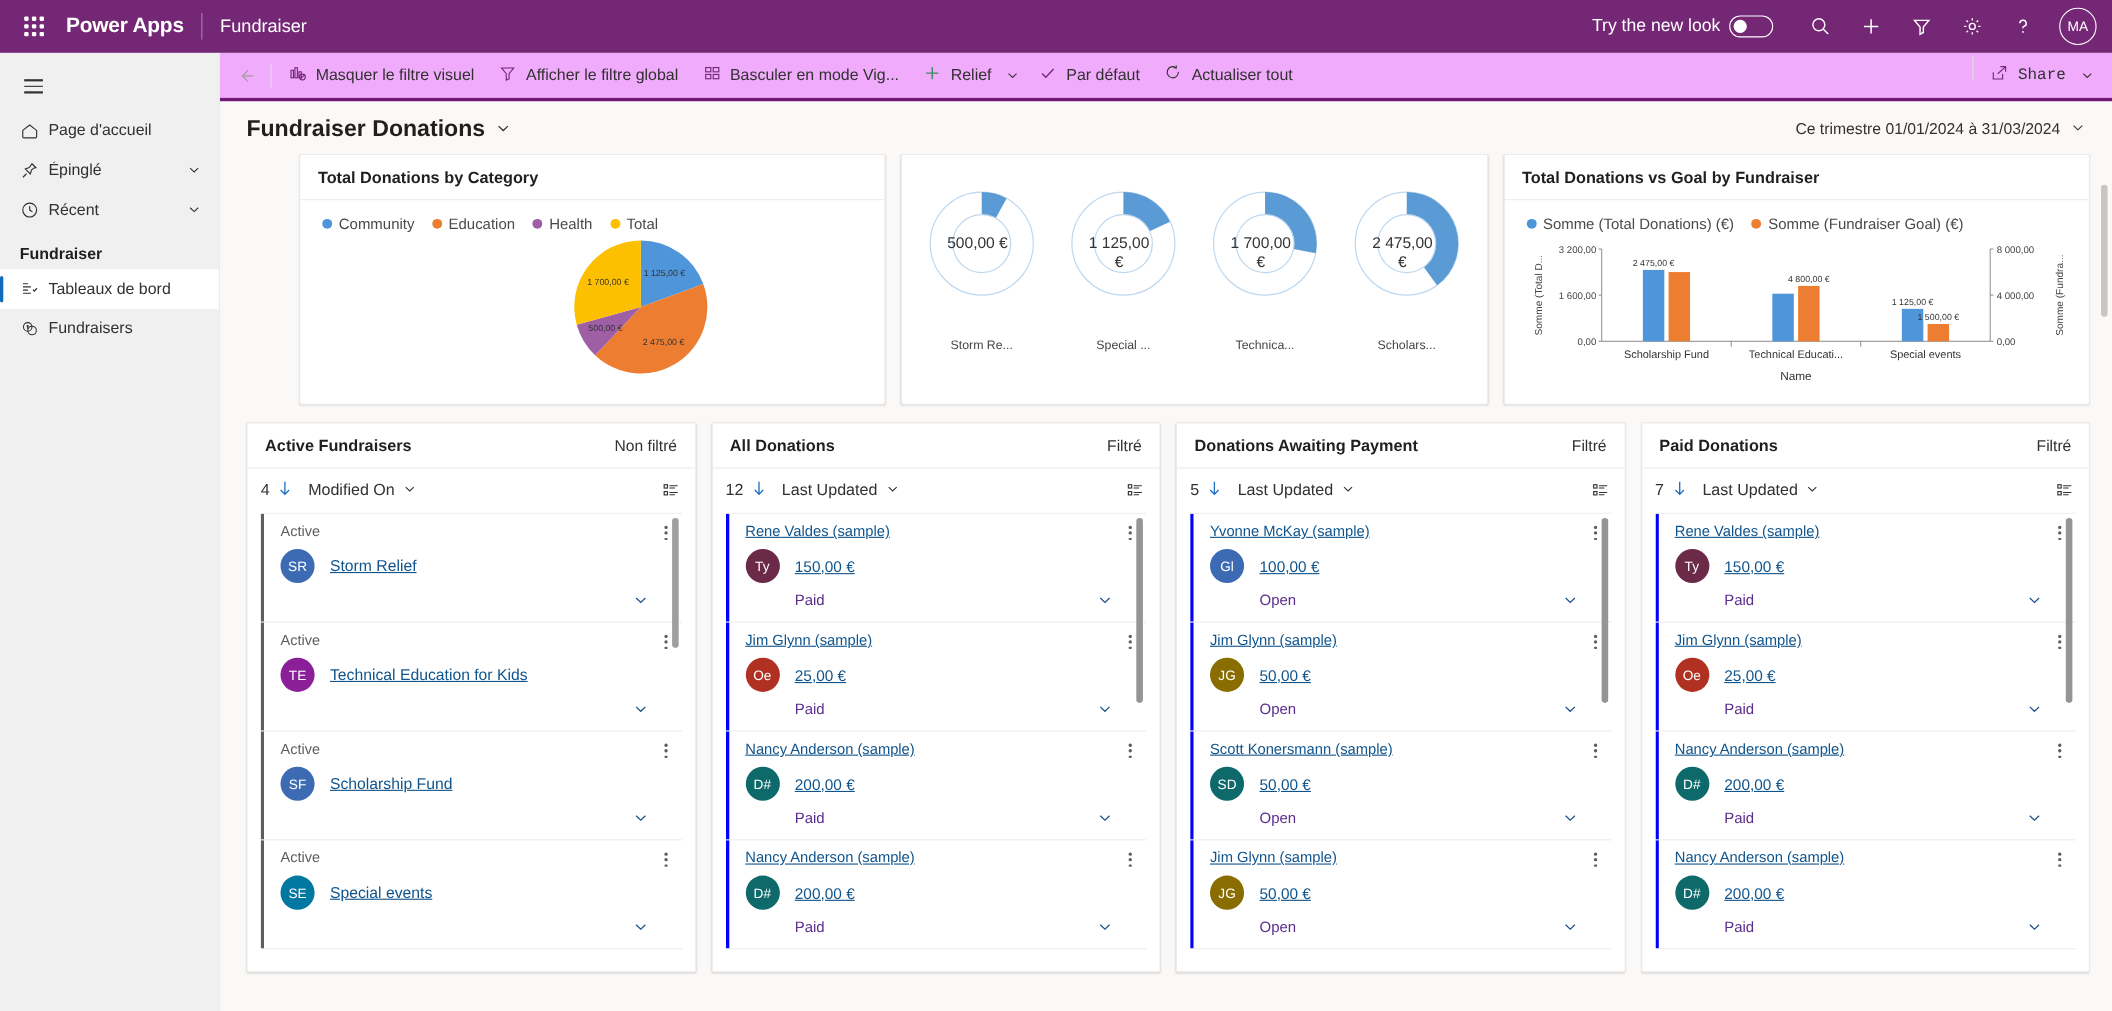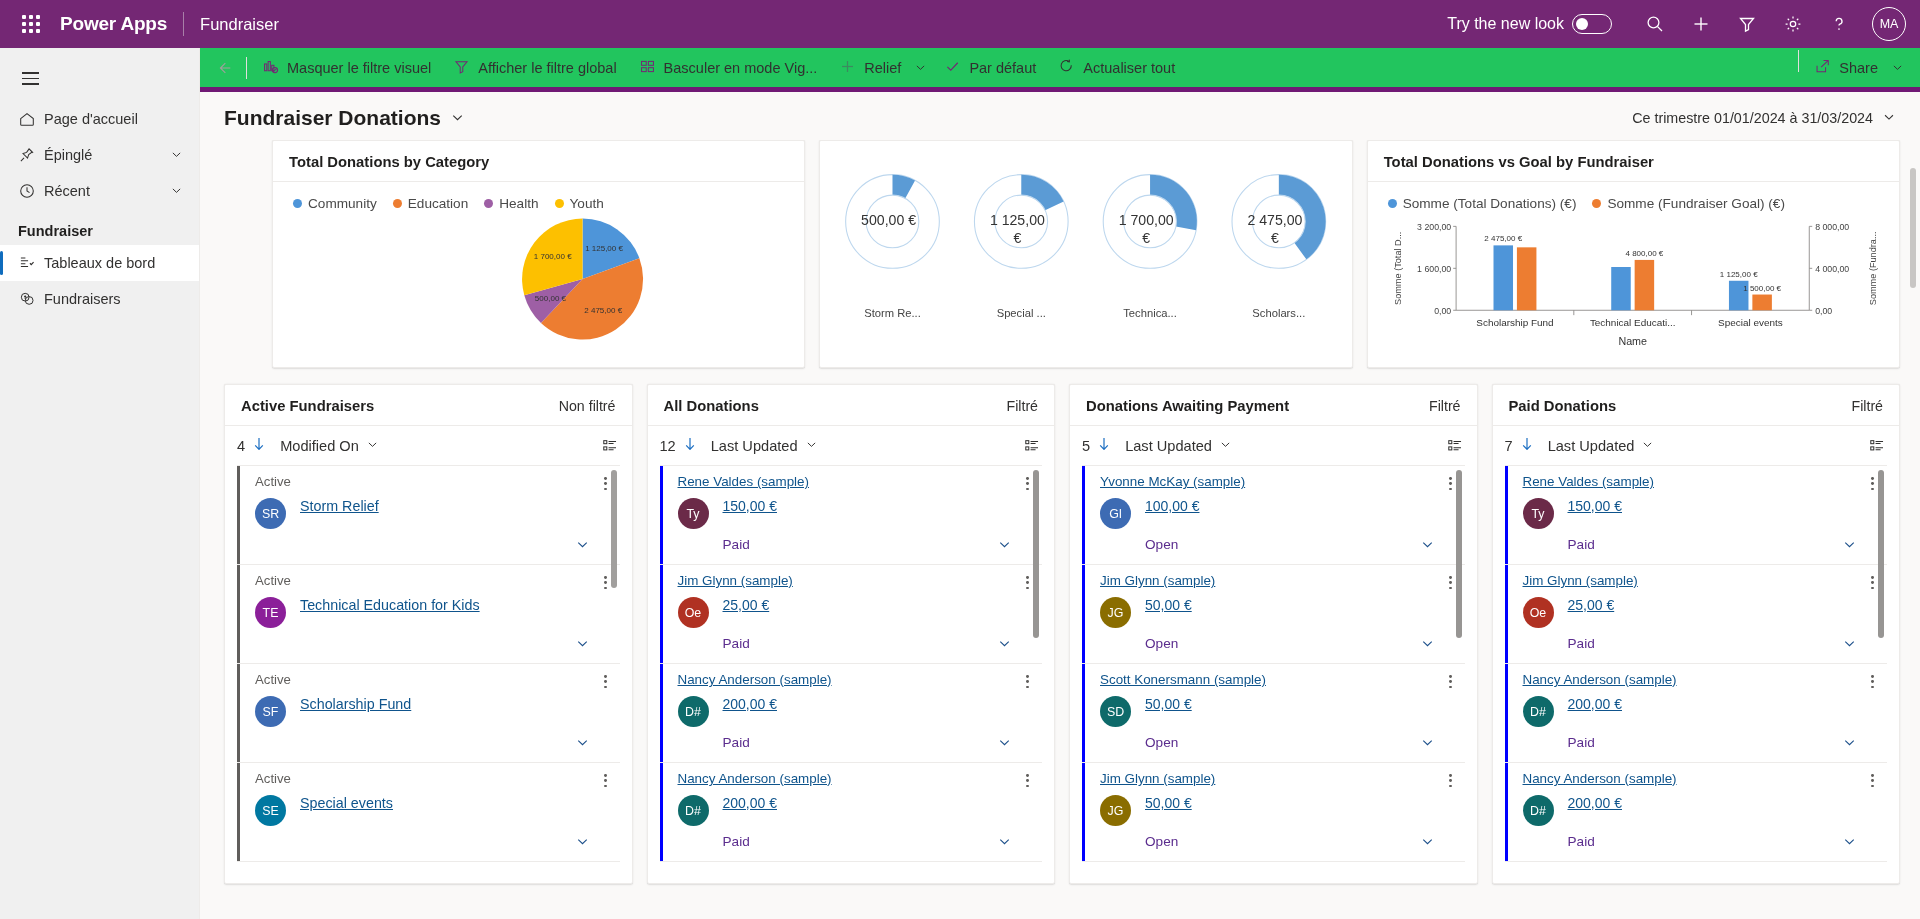--- a/index.html
+++ b/index.html
@@ -57,31 +57,31 @@
   }
   .nav-ico { width: 26px; display: flex; align-items: center; flex-shrink: 0; }
   .nav-label { flex: 1; white-space: nowrap; overflow: hidden; }
   .nav-chev { width: 22px; display: flex; justify-content: center; }
   .nav-group-title {
     font-size: 14.5px; font-weight: bold; padding: 14px 0 6px 18px; color: #201f1e;
   }
   
   .main { flex: 1; display: flex; flex-direction: column; min-width: 0; background:#faf9f8;}
   .cmdbar {
-    height: 44px; background: #22c55e; display: flex; align-items: center;
-    border-bottom: 5px solid #701a75; padding-left: 6px; font-size: 14.5px;
+    height: 44px; background: #f0abfc; display: flex; align-items: center;
+    border-bottom: 3px solid #701a75; padding-left: 6px; font-size: 14.5px;
   }
   .backbtn { width: 36px; height: 36px; display:flex; align-items:center; justify-content:center; cursor:pointer;}
   .cmd-sep { width:1px; height:22px; background:#e1dfdd; margin:0 4px;}
   .cmd {
     display: flex; align-items: center; gap: 8px; padding: 0 11px; height: 36px;
     cursor: pointer; color: #323130; white-space: nowrap; border-radius:2px;
   }
   .cmd-caret { padding: 0 6px 0 2px; display:flex;align-items:center;height:36px;cursor:pointer;}
-  .cmd-right { margin-left: auto; display: flex; align-items: flex-start; padding-right: 10px; }
+  .cmd-right { margin-left: auto; display: flex; align-items: flex-start; padding-right: 10px; font-family: Liberation Mono, monospace; }
   .titlerow {
     display: flex; align-items: center; padding: 14px 24px 10px 24px;
   }
   .dash-title { font-size: 21px; font-weight: 600; color: #201f1e; display:flex;align-items:center;gap:9px;cursor:pointer;}
   .daterange { margin-left: auto; font-size: 14.3px; color: #323130; display:flex;align-items:center;gap:9px;cursor:pointer;}
   .content {
     flex: 1; overflow: hidden; padding: 0 20px 0 24px; position: relative;
   }
   .row1 { display: flex; gap: 14px; height: 228px; padding-left: 48px; }
   .row2 { display: flex; gap: 14px; margin-top: 16px; height: 500px; }
@@ -116,21 +116,21 @@
   .lrow {
     position: relative; border-bottom: 1px solid #edebe9; padding: 8px 30px 8px 18px;
     height: 99px;
   }
   .lrow .accent { position: absolute; left: 0; top: 0; bottom: 0; width: 3px; }
   .lrow-top { display:flex; align-items:flex-start;}
   .lrow-primary { font-size: 13.4px; text-decoration: underline; cursor: pointer; }
   .lrow-status-label { font-size: 13.2px; color: #605e5c; }
   .kebab { position:absolute; right: 10px; top: 8px; cursor: pointer; display:flex; flex-direction:column; gap:2.5px; align-items:center; padding:3px;}
   .kebab i { width: 2.8px; height: 2.8px; border-radius:50%; background:#605e5c; display:block;}
-  .lrow-mid { display: flex; align-items: flex-start; gap: 14px; margin-top: 9px; }
+  .lrow-mid { display: flex; align-items: center; gap: 14px; margin-top: 9px; }
   .av {
     width: 31px; height: 31px; border-radius: 50%; color: #fff; display: flex;
     align-items: center; justify-content: center; font-size: 12.4px; flex-shrink: 0;
   }
   .lrow-amount { font-size: 14px; color: #0f548c; text-decoration: underline; cursor:pointer; }
   .lrow-name { font-size: 14.3px; color: #0f548c; text-decoration: underline; cursor:pointer;}
   .lrow-bot { display: flex; align-items: center; margin-top: 8px; padding-left: 45px; }
   .lrow-state { font-size: 13.6px; color: #5b2d8e; }
   .expand { margin-left: auto; cursor: pointer; display:flex; }
   .list-sb { position: absolute; right: 3px; width: 6px; background: #979593; border-radius: 3px; }
@@ -397,21 +397,21 @@
               <div class="legend-item">
                   <span class="dot" style="background:#ed7d31"></span>
                   <span>Education</span>
                 </div>
               <div class="legend-item">
                   <span class="dot" style="background:#9e5fa5"></span>
                   <span>Health</span>
                 </div>
               <div class="legend-item">
                   <span class="dot" style="background:#fdc000"></span>
-                  <span>Youth</span>
+                  <span>Total</span>
                 </div>
             </div>
             <svg id="pie-svg" width="100%" height="140" viewBox="0 0 520 140">
                 <path d="M305,68 L305,6 A62,62 0 0,1 363.19686821432333,46.61952923706584 Z" fill="#4e95d9"></path>
                 <text x="327.00087630528776" y="39.47865736045769" text-anchor="middle" font-size="8.2" fill="#333">1 125,00 €</text>
                 <path d="M305,68 L363.19686821432333,46.61952923706584 A62,62 0 0,1 262.36263355108775,113.01172049923412 Z" fill="#ed7d31"></path>
                 <text x="326.13922971800235" y="103.10555352161876" text-anchor="middle" font-size="8.2" fill="#333">2 475,00 €</text>
                 <path d="M305,68 L262.36263355108775,113.01172049923412 A62,62 0 0,1 245.25990046380818,84.58675698881169 Z" fill="#9e5fa5"></path>
                 <text x="272.06241014811786" y="90.81789026988473" text-anchor="middle" font-size="8.2" fill="#333">500,00 €</text>
                 <path d="M305,68 L245.25990046380818,84.58675698881169 A62,62 0 0,1 305,6 Z" fill="#fdc000"></path>

